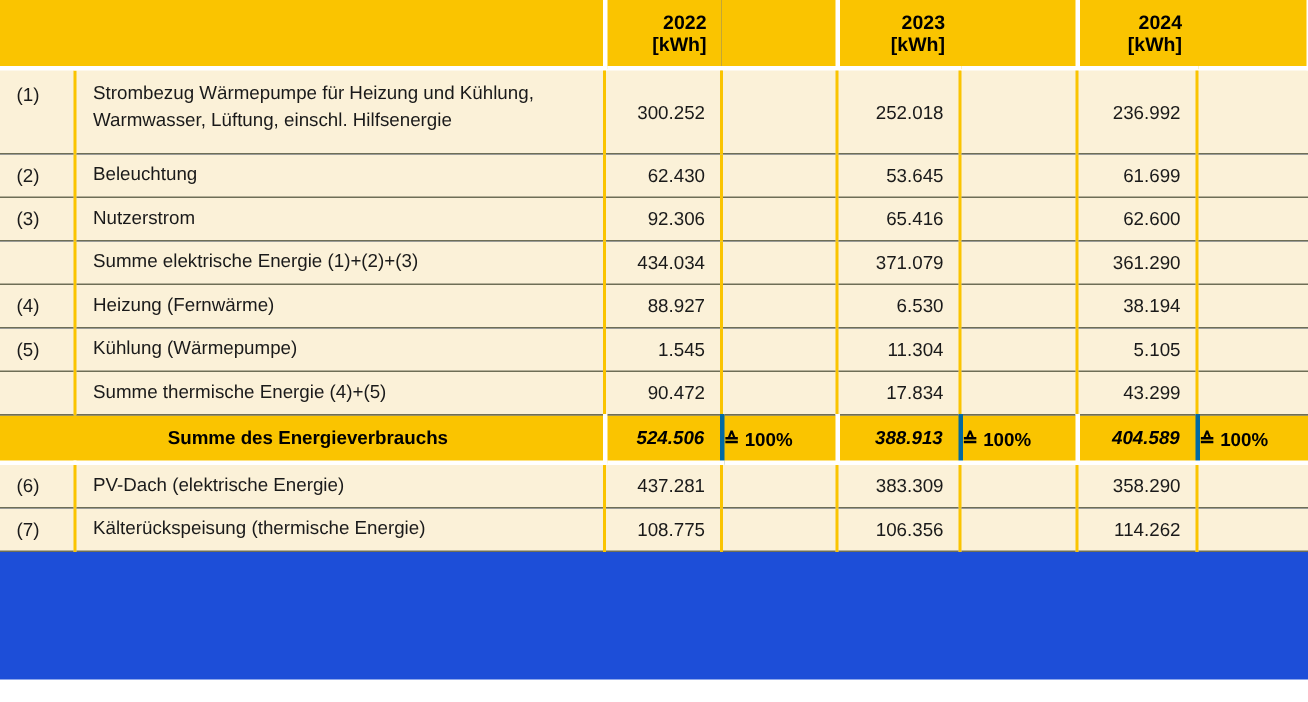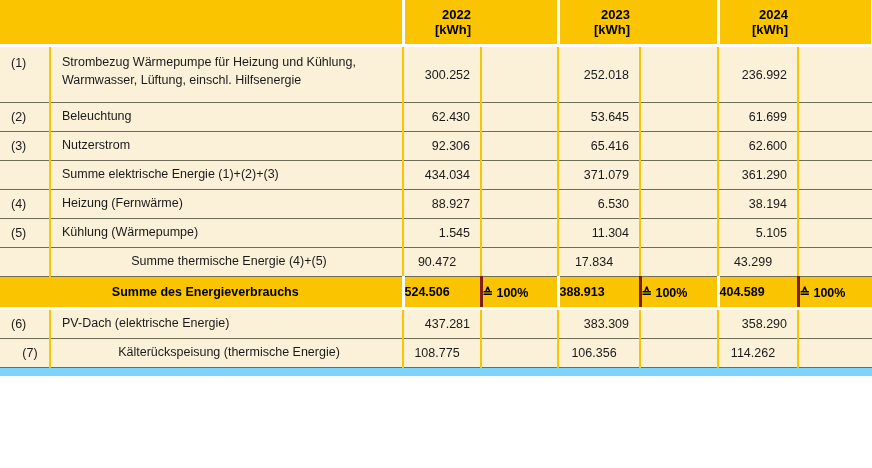--- a/index.html
+++ b/index.html
@@ -9,23 +9,23 @@
   }
   body {
     width: 872px;
     height: 468px;
     font-family: "Liberation Sans", sans-serif;
     -webkit-font-smoothing: antialiased;
   }
 
   .table-wrap {
     width: 872px;
-    height: 376px;
+    height: 453px;
     box-sizing: border-box;
-    background: #7dd3fc;
+    background: #1d4ed8;
     overflow: hidden;
   }
 
   table.energy-table {
     width: 872px;
     border-collapse: collapse;
     table-layout: fixed;
     font-size: 12.5px;
     color: #1a1a1a;
   }
@@ -112,43 +112,44 @@
   }
   tr.data-row td.pct {
     text-align: right;
     padding-right: 10px;
     border-right: 2px solid #FAC400;
   }
   tr.data-row td.pct.last,
   tr.data-row td.val.last { border-right: none; }
 
   
-  tr.data-row.pre-total td { border-bottom: 1px solid #6e6e56; text-align: center; }
+  tr.data-row.pre-total td { border-bottom: 1px solid #6e6e56; }
 
   
   tr.total-row td {
     background: #FAC400;
     height: 30px;
     font-weight: bold;
     font-size: 12.5px;
     color: #000000;
     padding: 0;
     vertical-align: middle;
     border-bottom: 3px solid #ffffff;
     border-top: 1px solid #6e6e56;
   }
   tr.total-row td.total-label {
     text-align: center;
     padding-left: 9px;
     border-right: 3px solid #ffffff;
   }
   tr.total-row td.val {
-    text-align: left;
-    padding-right: 10px;
-    border-right: 3px solid #7f1d1d;
+    text-align: right;
+    padding-right: 10px;
+    border-right: 3px solid #0369a1;
+    font-style: italic;
   }
   tr.total-row td.pct {
     padding-right: 10px;
     border-right: 3px solid #ffffff;
   }
   tr.total-row td.pct.last { border-right: none; }
   tr.total-row.final td { border-bottom: none; }
 </style>
 </head>
 <body>

